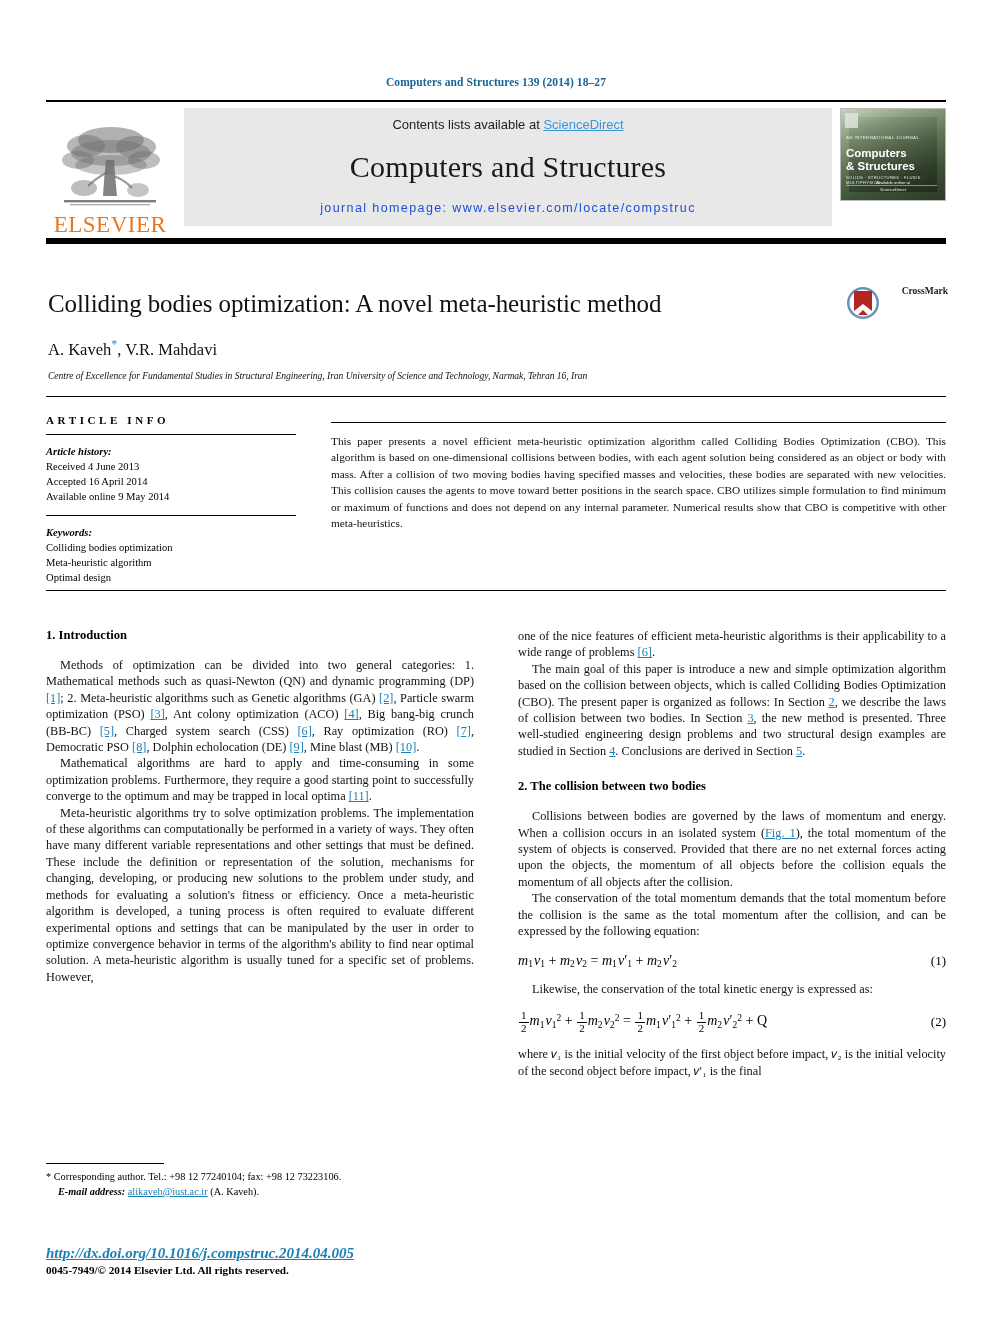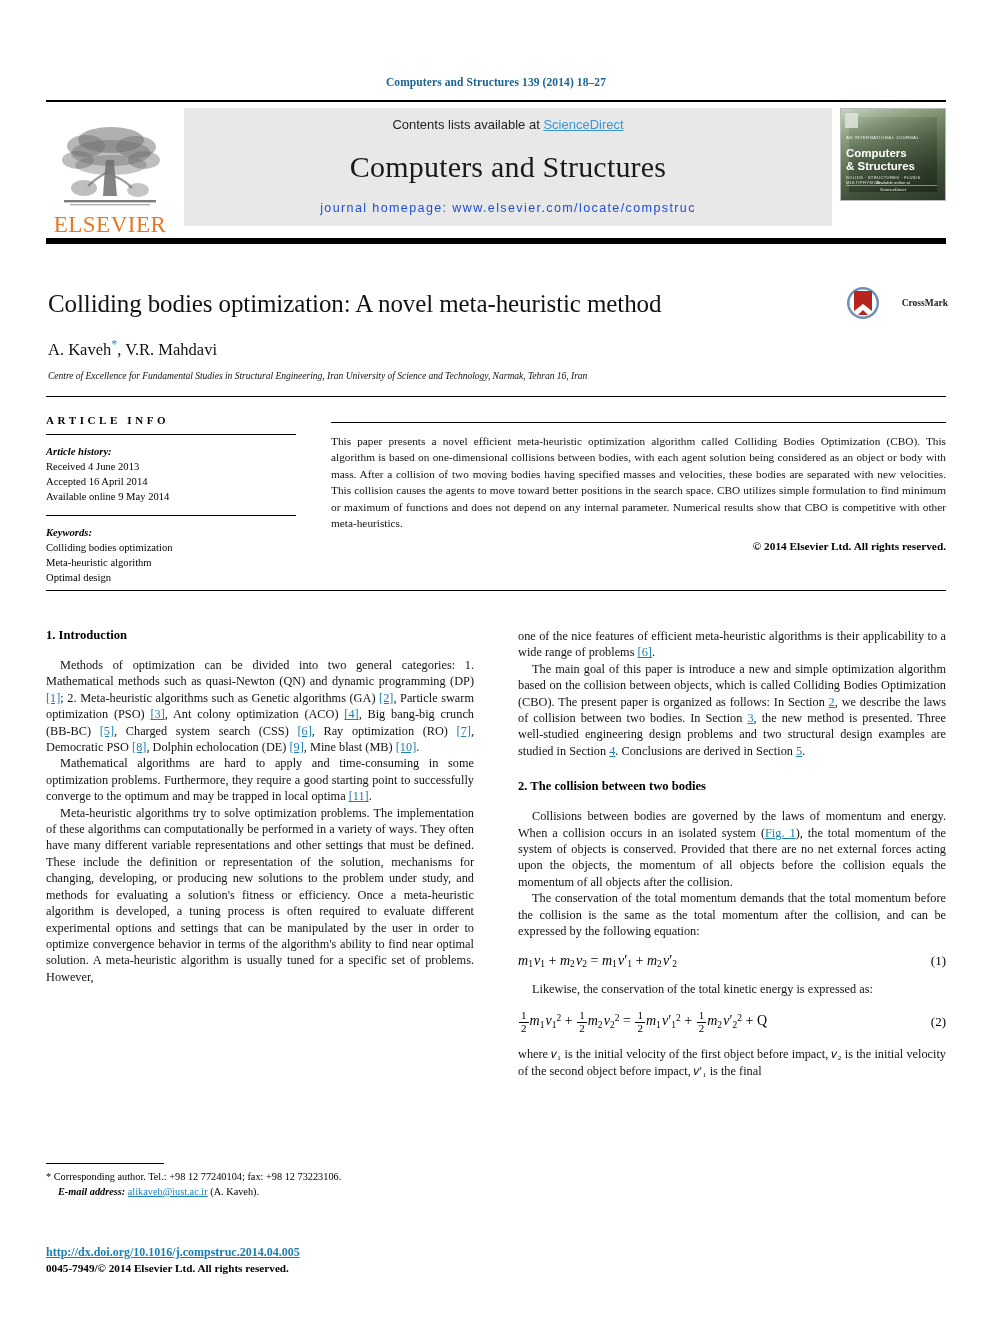--- a/index.html
+++ b/index.html
@@ -177,21 +177,21 @@
     font-family: "Liberation Serif", serif;
     font-style: italic;
     font-size: 9.6px;
     margin-top: 11px;
     color: #111;
     letter-spacing: -0.05px;
   }
   .crossmark {
     position: absolute;
     right: 0; top: -4px;
-    display: flex; align-items: center; gap: 22px;
+    display: flex; gap: 22px;
   }
   .crossmark-word {
     font-family: "Liberation Serif", serif;
     font-size: 9.5px;
     font-weight: bold;
     color: #1a1a1a;
   }
 
   .rule-under-title {
     position: absolute; left: 46px; top: 396px; width: 900px;
@@ -294,21 +294,21 @@
   .footnote-line { font-size: 10.3px; line-height: 1.45; }
   .footnote-line .ital { font-style: italic; font-weight: bold; margin-top: 12px; }
   .footnote .link { color: #1a7fb5; }
 
   .footer-doi {
     position: absolute;
     left: 46px;
     top: 1245px;
     width: 500px;
   }
-  .doi-link { color: #1a7fb5; font-size: 12px; font-weight: bold; display: block; }
+  .doi-link { color: #1a7fb5; font-size: 15px; font-weight: bold; display: block; font-style: italic; }
   .issn-line { font-size: 11.2px; font-weight: bold; margin-top: 2px; }
 </style>
 </head>
 <body>
 
 <div class="page">
 
   <div class="running-head">Computers and Structures 139 (2014) 18–27</div>
 
   <div class="masthead">
@@ -399,21 +399,20 @@
         <div class="ital">Keywords:</div>
         <div>Colliding bodies optimization</div>
         <div>Meta-heuristic algorithm</div>
         <div>Optimal design</div>
       </div>
     </div>
 
     <div class="col-abs">
       <div class="hr-thin"></div>
       <div class="abstract-body">This paper presents a novel efficient meta-heuristic optimization algorithm called Colliding Bodies Optimization (CBO). This algorithm is based on one-dimensional collisions between bodies, with each agent solution being considered as an object or body with mass. After a collision of two moving bodies having specified masses and velocities, these bodies are separated with new velocities. This collision causes the agents to move toward better positions in the search space. CBO utilizes simple formulation to find minimum or maximum of functions and does not depend on any internal parameter. Numerical results show that CBO is competitive with other meta-heuristics.</div>
-      <div class="copyright">© 2014 Elsevier Ltd. All rights reserved.</div>
     </div>
   </div>
 
   <div class="rule-below-abs"></div>
 
   <div class="body-cols">
 
     <div class="bcol">
       <h2 class="sec-head">1. Introduction</h2>
 

